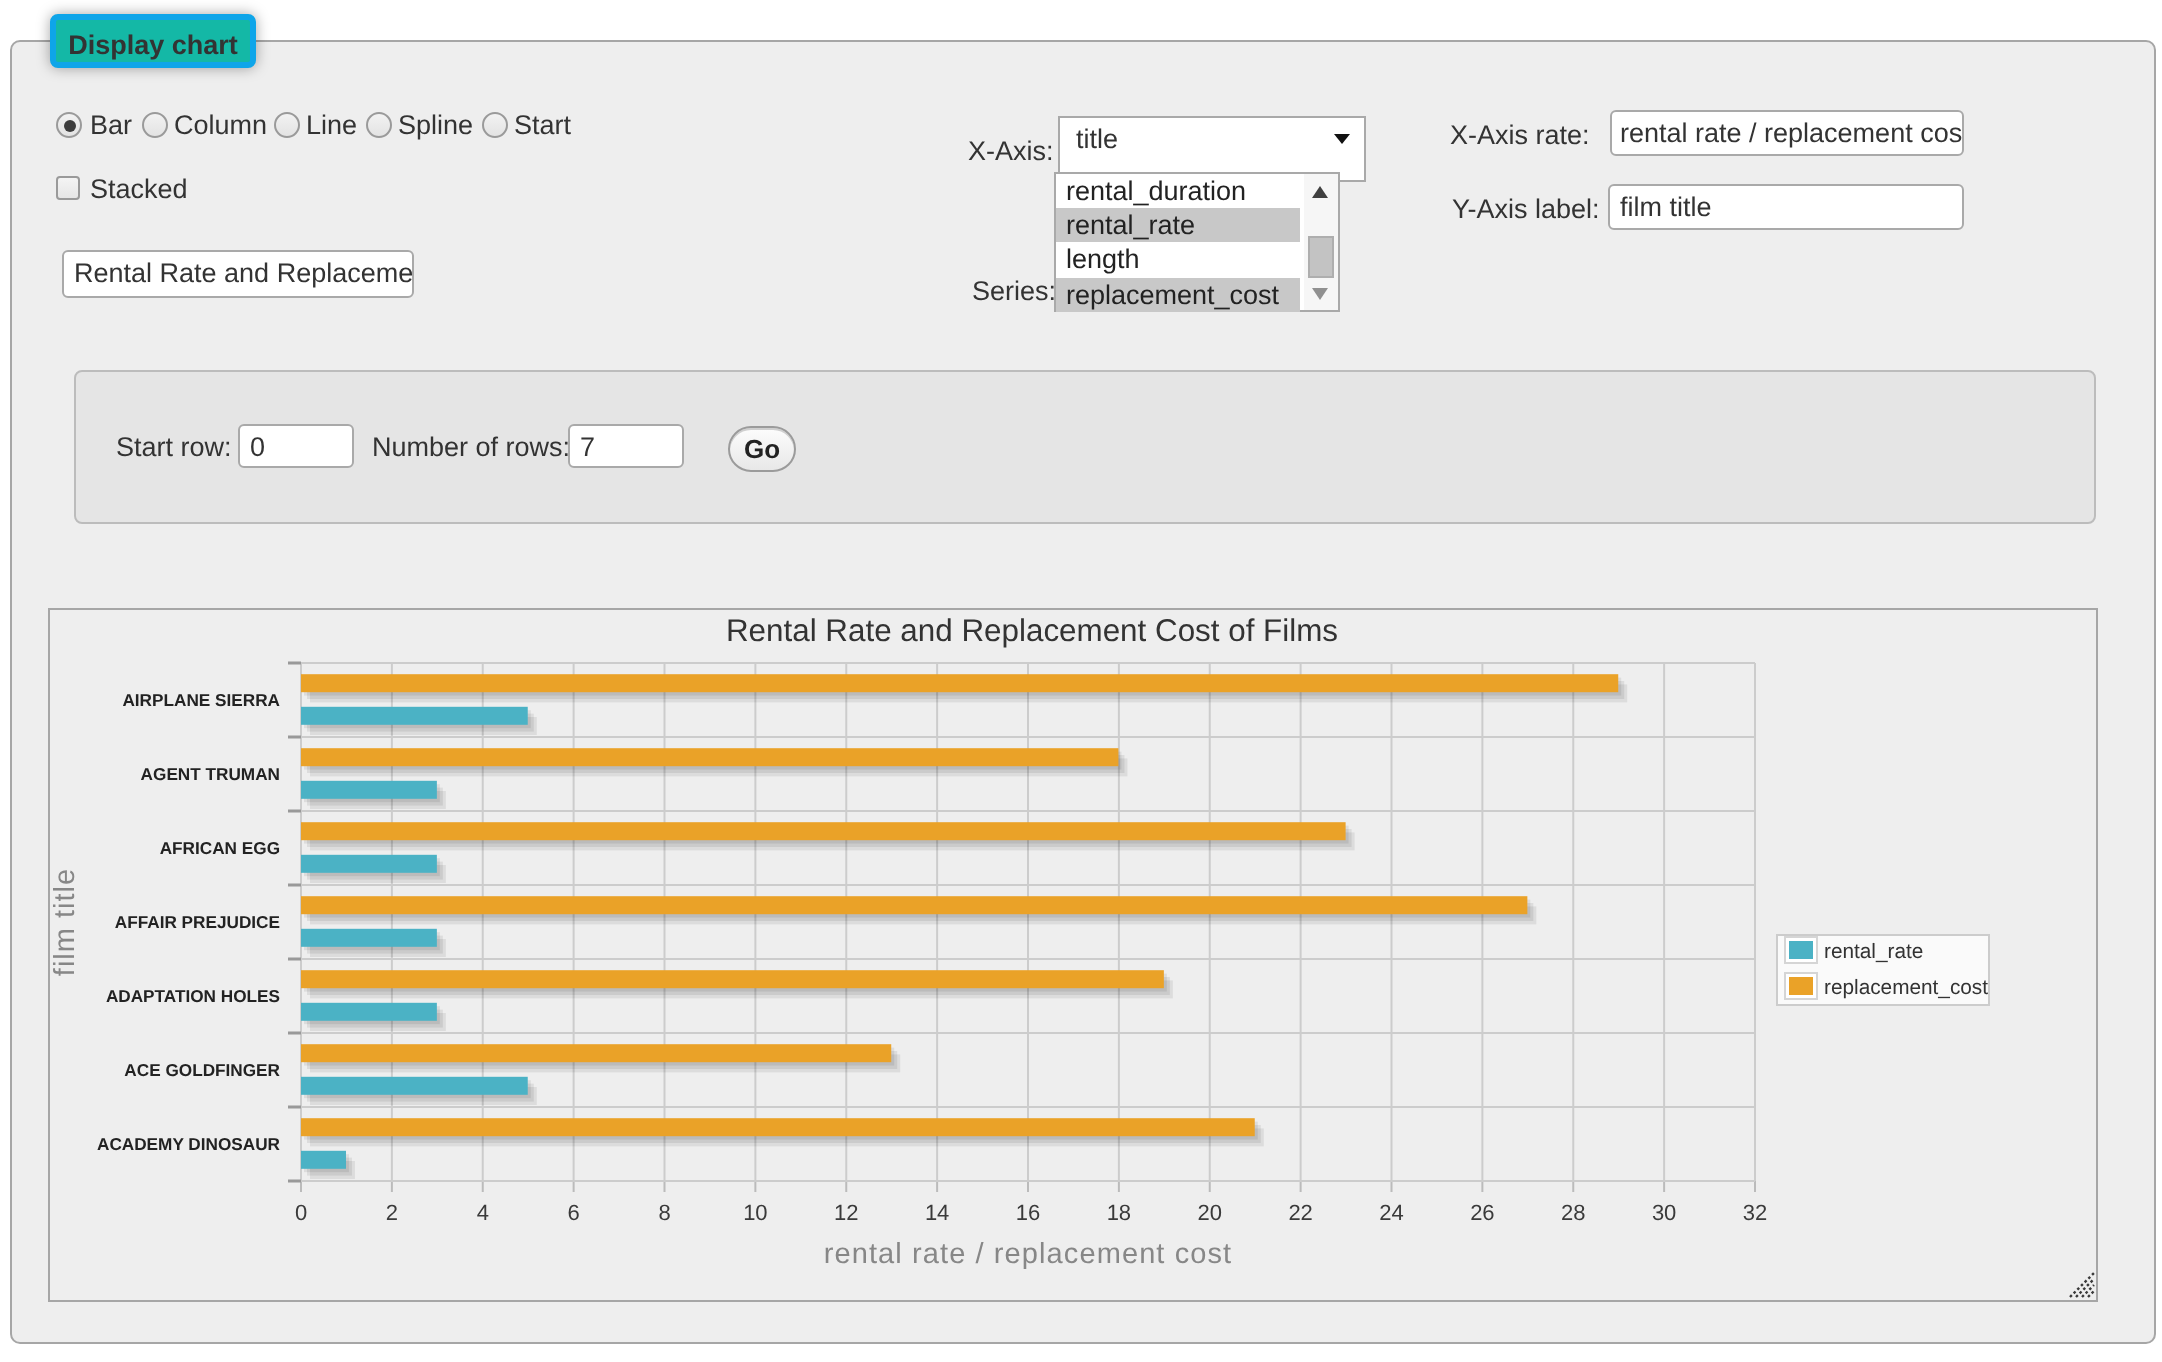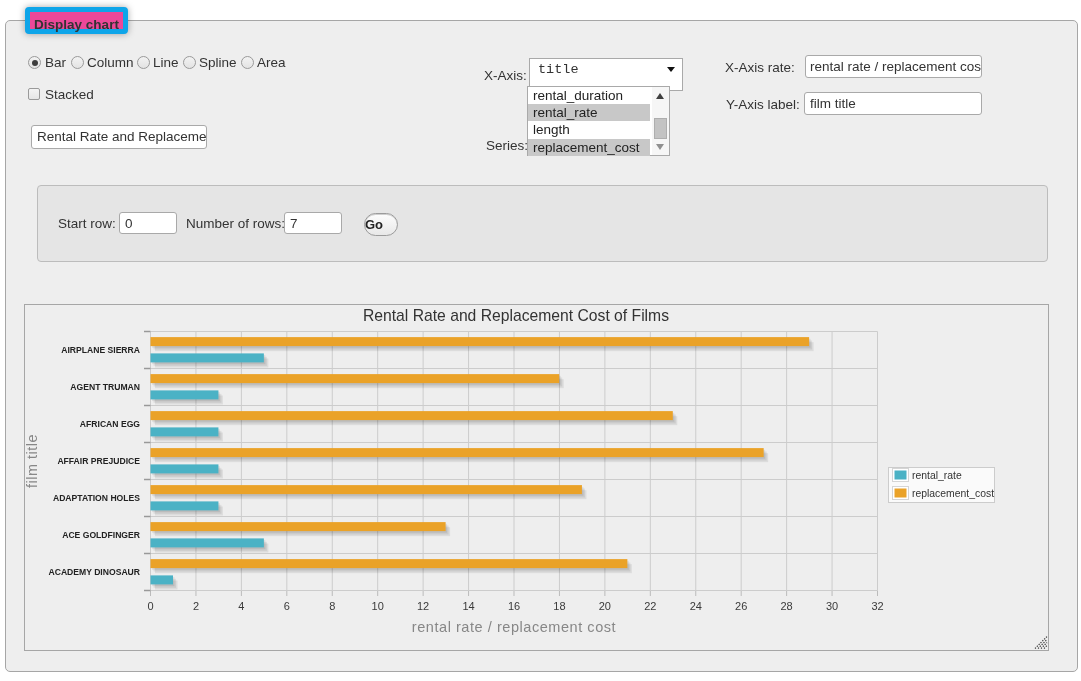--- a/index.html
+++ b/index.html
@@ -1,77 +1,77 @@
 <!DOCTYPE html>
 <html><head>
 <meta charset="utf-8">
 <style>
   * { box-sizing: border-box; margin: 0; padding: 0; }
   html,body { width:1081px; height:681px; background:#fff; font-family:"Liberation Sans", sans-serif; }
   body { position:relative; overflow:hidden; }
   .fieldset { position:absolute; left:5px; top:20px; width:1073px; height:652px;
     background:#eeeeee; border:1px solid #a6a6a6; border-radius:5px; }
   .legendbox { position:absolute; left:25px; top:7px; width:103px; height:27px;
-    background:#ec4899; border:5px solid #0ea5e9; border-radius:4px;
+    background:#14b8a6; border:3px solid #0ea5e9; border-radius:4px;
     box-shadow:0 0 7px rgba(0,0,0,0.35);
     font-weight:bold; font-size:13.5px; color:#333; line-height:25px; text-align:center; }
   .lbl { position:absolute; font-size:13.5px; color:#333; white-space:nowrap; }
   
   .radio { position:absolute; width:13px; height:13px; border-radius:50%;
     border:1px solid #9a9a9a; background:linear-gradient(#f2f2f2,#e3e3e3); }
   .radio.sel::after { content:""; position:absolute; left:2.5px; top:2.5px; width:6px; height:6px;
     border-radius:50%; background:#3d3d3d; }
   .checkbox { position:absolute; width:12px; height:12px; border-radius:2px;
     border:1px solid #9a9a9a; background:linear-gradient(#f4f4f4,#e6e6e6); }
   .tinput { position:absolute; background:#fff; border:1px solid #a9a9a9; border-radius:3px;
     font-size:13.5px; color:#333; line-height:21px; padding-left:5px; white-space:nowrap; overflow:hidden; }
   
   .selectbox { position:absolute; left:529px; top:58px; width:154px; height:33px;
     background:#fff; border:1px solid #a9a9a9; border-radius:0;
-    font-size:13.5px; color:#333; line-height:21px; padding-left:8px;font-family:Liberation Mono, monospace; }
+    font-size:13.5px; color:#333; line-height:21px; padding-left:8px; }
   .selarrow { position:absolute; right:7px; top:8px; width:0; height:0;
     border-left:4px solid transparent; border-right:4px solid transparent; border-top:5px solid #111; }
   
   .listbox { position:absolute; left:527px; top:86px; width:143px; height:70px;
     background:#fff; border:1px solid #a9a9a9; }
   .listbox .opt { height:17.2px; font-size:13.5px; color:#222; line-height:17px; padding-left:5px; margin-right:19px; white-space:nowrap; }
   .listbox .opt.sel { background:#c8c8c8; }
   .scrollbar { position:absolute; right:0; top:0; width:17px; height:68px; background:#f6f6f6; }
   .sb-thumb { position:absolute; left:2px; top:31px; width:13px; height:21px; background:#c3c3c3; border:1px solid #aeaeae; }
   .sb-up { position:absolute; left:4px; top:6px; width:0; height:0;
     border-left:4.5px solid transparent; border-right:4.5px solid transparent; border-bottom:6px solid #404040; }
   .sb-dn { position:absolute; left:4px; bottom:5px; width:0; height:0;
     border-left:4.5px solid transparent; border-right:4.5px solid transparent; border-top:6px solid #909090; }
   
   .panel { position:absolute; left:37px; top:185px; width:1011px; height:77px;
     background:#e5e5e5; border:1px solid #bcbcbc; border-radius:4px; }
   .gobtn { position:absolute; left:364px; top:213px; width:34px; height:23px;
     background:linear-gradient(#fdfdfd,#e8e8e8); border:1px solid #9b9b9b; border-radius:12px;
     box-shadow:inset 0 1px 0 #cfcfcf;
-    font-size:13px; font-weight:bold; color:#222; line-height:21px; }
+    font-size:13px; font-weight:bold; color:#222; text-align:center; line-height:21px; }
   
   .chartbox { position:absolute; left:24px; top:304px; width:1025px; height:347px;
     background:#eeeeee; border:1px solid #a6a6a6; }
   svg { position:absolute; left:0; top:0; }
 </style>
 </head>
 <body>
   <div class="fieldset"></div>
   <div class="legendbox">Display chart</div>
 
   <div class="radio sel" style="left:28px; top:56px;"></div>
   <div class="lbl" style="left:45px; top:55px;">Bar</div>
   <div class="radio" style="left:71px; top:56px;"></div>
   <div class="lbl" style="left:87px; top:55px;">Column</div>
   <div class="radio" style="left:137px; top:56px;"></div>
   <div class="lbl" style="left:153px; top:55px;text-align:right;">Line</div>
   <div class="radio" style="left:183px; top:56px;"></div>
   <div class="lbl" style="left:199px; top:55px;">Spline</div>
   <div class="radio" style="left:241px; top:56px;"></div>
-  <div class="lbl" style="left:257px; top:55px;">Area</div>
+  <div class="lbl" style="left:257px; top:55px;">Start</div>
 
   <div class="checkbox" style="left:28px; top:88px;"></div>
   <div class="lbl" style="left:45px; top:87px;">Stacked</div>
 
   <div class="tinput" style="left:31px; top:125px; width:176px; height:24px;">Rental Rate and Replacement Cost of Films</div>
 
   <div class="lbl" style="left:484px; top:68px;">X-Axis:</div>
   <div class="selectbox">title<span class="selarrow"></span></div>
 
   <div class="lbl" style="left:486px; top:138px;">Series:</div>

